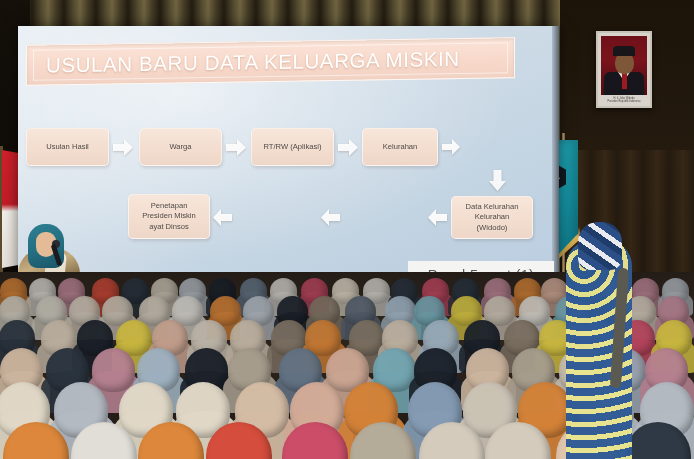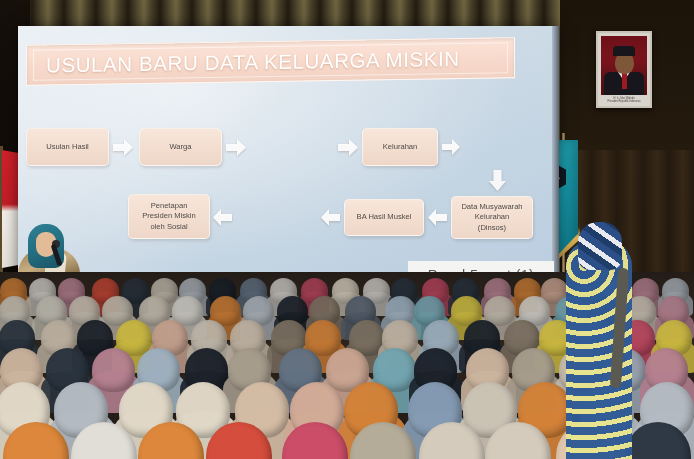--- a/index.html
+++ b/index.html
@@ -189,20 +189,23 @@
 
   <div class="fbox" style="left:139px;top:128px;width:83px;height:38px;border-radius:6px;">
     <span>Warga</span>
   </div>
   <div class="arrow" style="left:226px;top:139px;">
     <svg width="20" height="17" viewBox="0 0 20 17">
         <path d="M0 5 H11 V0 L20 8.5 L11 17 V12 H0 Z" fill="#fdfdfd" opacity="0.95"></path>
       </svg>
   </div>
 
+  <div class="fbox" style="left:251px;top:128px;width:83px;height:38px;">
+    <span>RT/RW (Aplikasi)</span>
+  </div>
   <div class="arrow" style="left:338px;top:139px;">
     <svg width="20" height="17" viewBox="0 0 20 17">
         <path d="M0 5 H11 V0 L20 8.5 L11 17 V12 H0 Z" fill="#fdfdfd" opacity="0.95"></path>
       </svg>
   </div>
 
   <div class="fbox" style="left:362px;top:128px;width:76px;height:38px;">
     <span>Kelurahan</span>
   </div>
   <div class="arrow" style="left:442px;top:139px;">
@@ -212,49 +215,46 @@
   </div>
 
 
   <div class="arrow" style="left:489px;top:170px;">
     <svg width="17" height="21" viewBox="0 0 17 21">
         <path d="M4.5 0 H12.5 V11 H17 L8.5 21 L0 11 H4.5 Z" fill="#fdfdfd" opacity="0.92"></path>
       </svg>
   </div>
 
   <div class="fbox" style="left:451px;top:196px;width:82px;height:43px;flex-direction:column;">
-    <span>Data Musyawarah</span>
+    <span>Data Kelurahan</span>
     <span>Kelurahan</span>
-    <span>(Dinsos)</span>
+    <span>(Widodo)</span>
   </div>
   <div class="arrow" style="left:428px;top:209px;">
     <svg width="19" height="17" viewBox="0 0 19 17">
         <path d="M19 5 H8 V0 L0 8.5 L8 17 V12 H19 Z" fill="#fdfdfd" opacity="0.95"></path>
       </svg>
   </div>
 
-  <div class="fbox" style="left:344px;top:199px;width:80px;height:37px;">
-    <span>BA Hasil Muskel</span>
-  </div>
   <div class="arrow" style="left:321px;top:209px;">
     <svg width="19" height="17" viewBox="0 0 19 17">
         <path d="M19 5 H8 V0 L0 8.5 L8 17 V12 H19 Z" fill="#fdfdfd" opacity="0.95"></path>
       </svg>
   </div>
 
   <div class="arrow" style="left:213px;top:209px;">
     <svg width="19" height="17" viewBox="0 0 19 17">
         <path d="M19 5 H8 V0 L0 8.5 L8 17 V12 H19 Z" fill="#fdfdfd" opacity="0.95"></path>
       </svg>
   </div>
 
   <div class="fbox" style="left:128px;top:194px;width:82px;height:45px;flex-direction:column;">
     <span>Penetapan</span>
     <span>Presiden Miskin</span>
-    <span>oleh Sosial</span>
+    <span>ayat Dinsos</span>
   </div>
 
   <div class="pasal">
     <span>Pasal 5 ayat (1)</span>
   </div>
 
   <div class="spk-body"></div>
   <div class="spk-scarf"></div>
   <div class="spk-hijab"></div>
   <div class="spk-face"></div>

